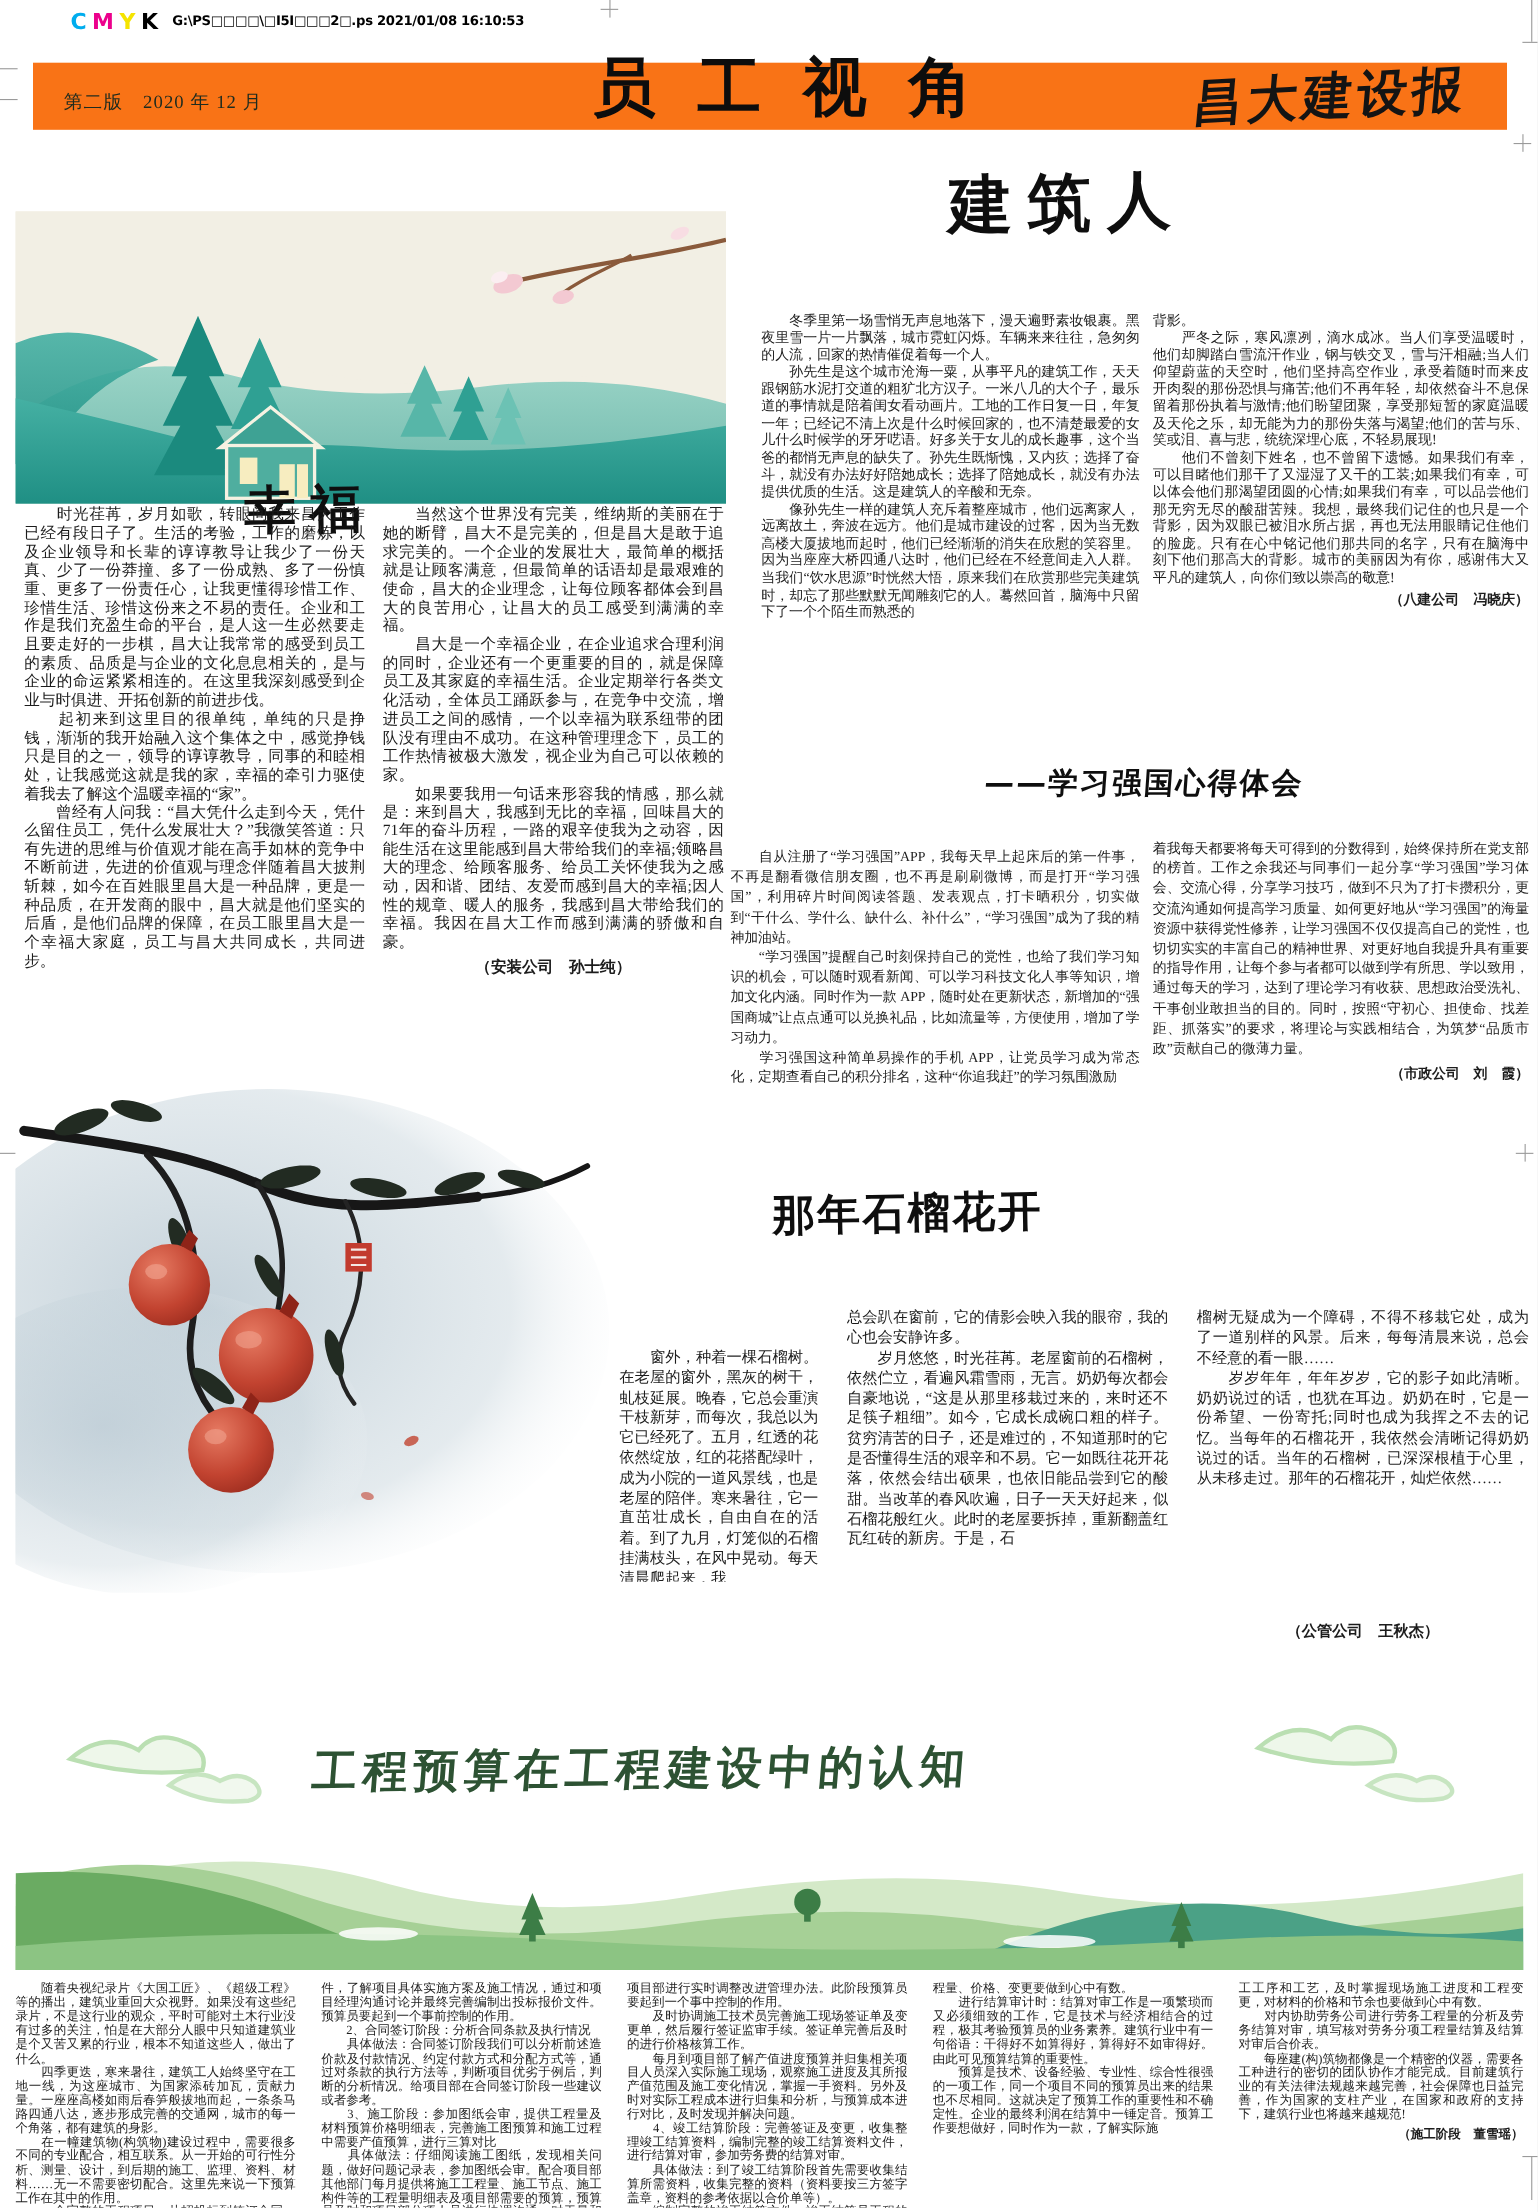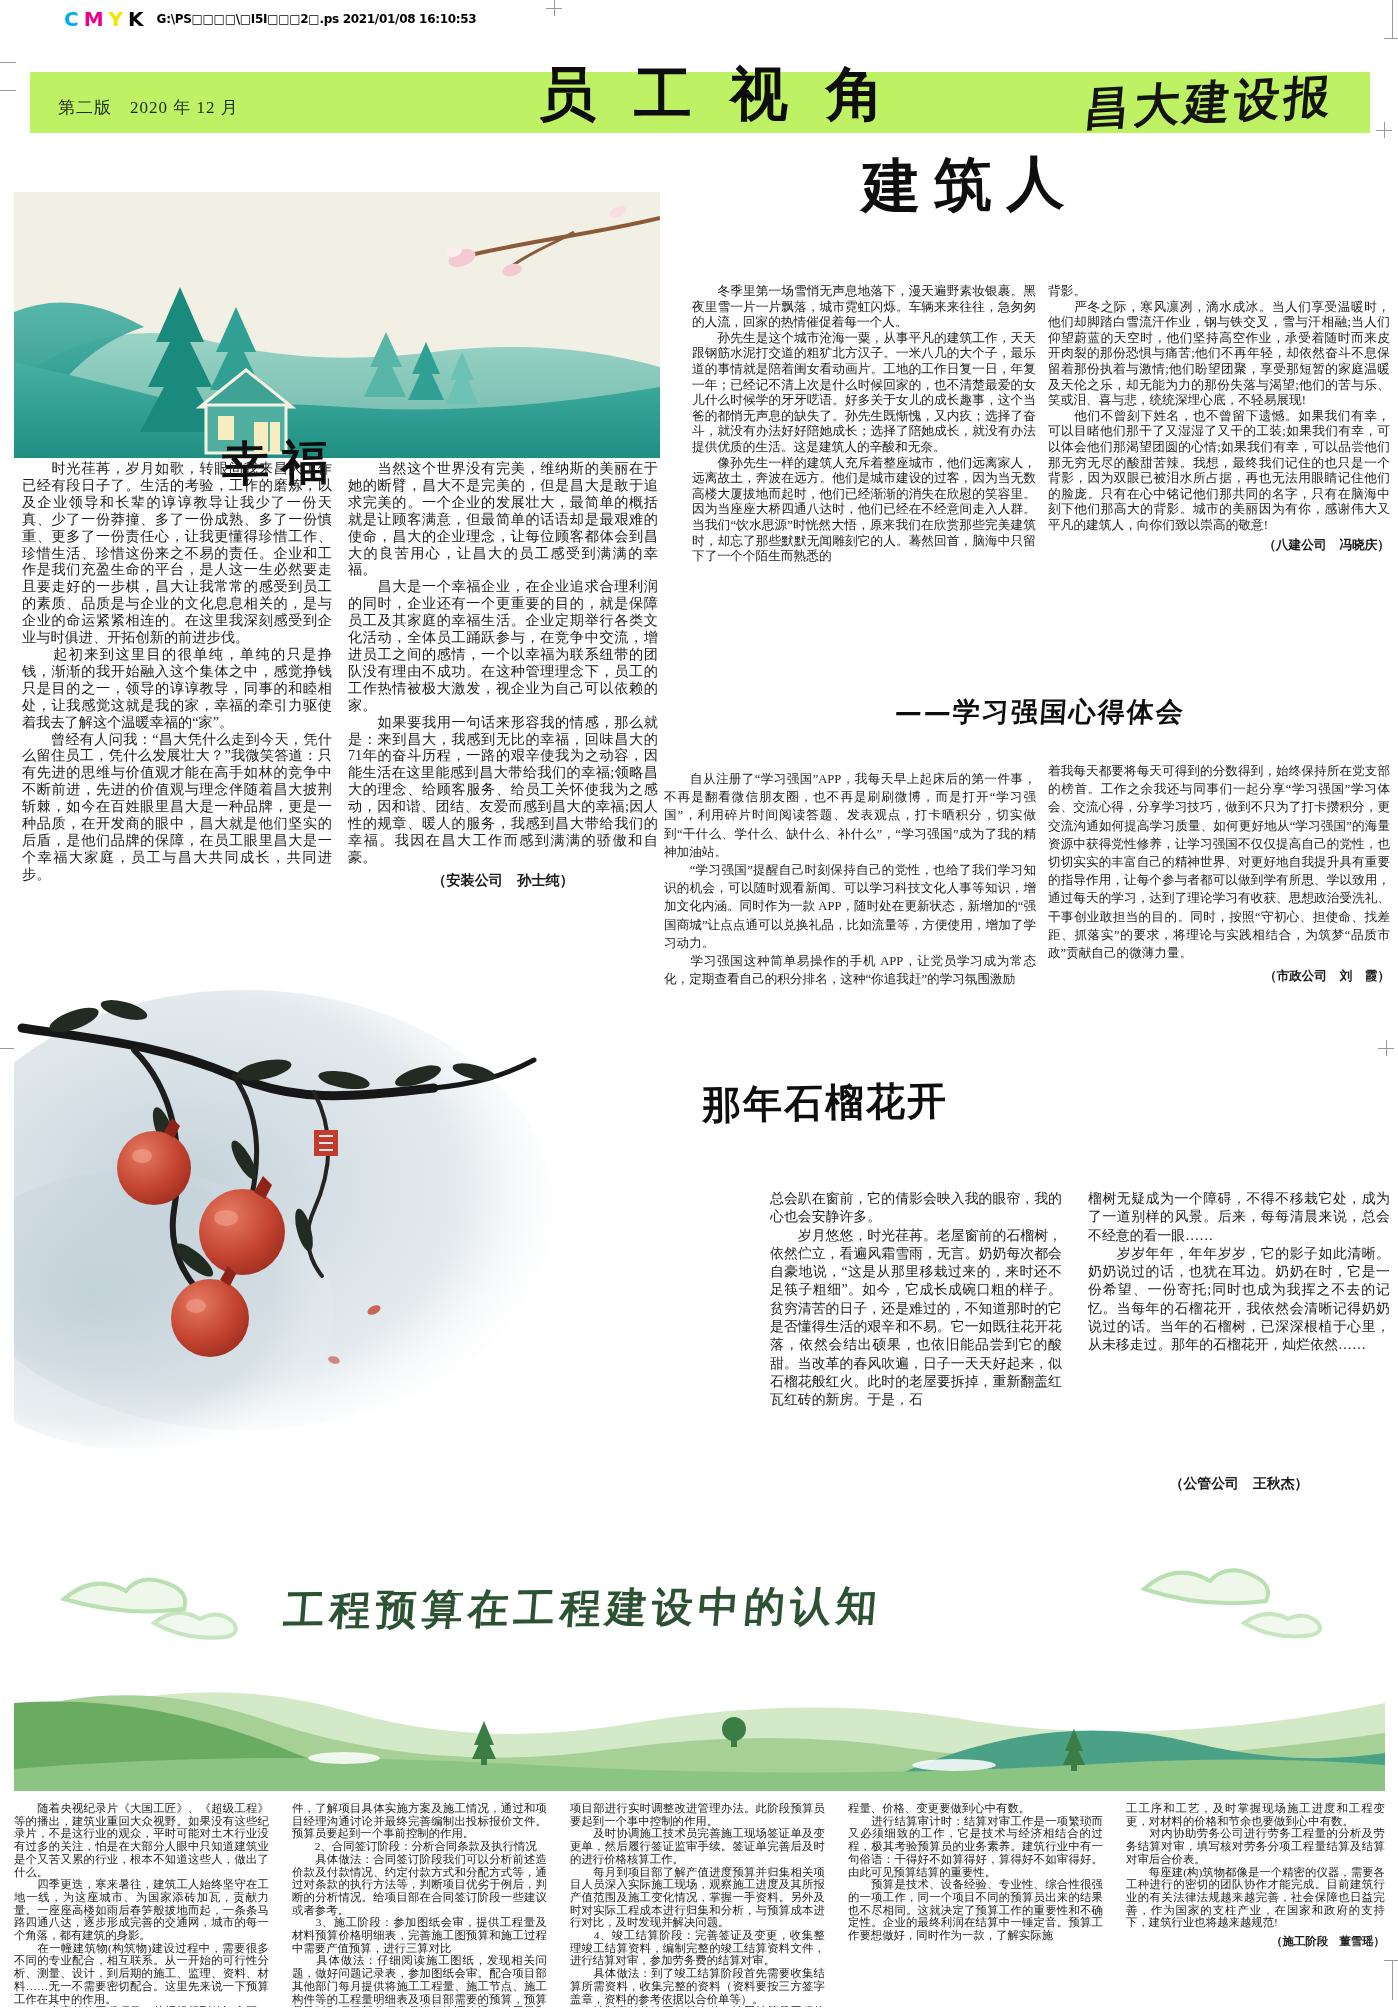--- a/index.html
+++ b/index.html
@@ -9,21 +9,21 @@
   .print-header{position:absolute;left:64px;top:6px;height:26px;display:flex;align-items:center;gap:4px;
                 font-family:"DejaVu Sans",sans-serif;}
   .cmyk-letter{font-weight:900;font-size:20px;letter-spacing:1px;}
   .c-c{color:#00adee}.c-m{color:#ec008c}.c-y{color:#f5e400}.c-k{color:#000}
   .file-info{font-size:12px;font-weight:700;color:#000;margin-left:8px;letter-spacing:-0.3px;
              font-family:"DejaVu Sans",sans-serif;}
   
   .mark{position:absolute;background:#9a9a9a;}
   .mark-h{height:1px;} .mark-v{width:1px;}
   
-  .masthead{position:absolute;left:30px;top:72px;width:1340px;height:61px;background:#bef264;}
+  .masthead{position:absolute;left:30px;top:57px;width:1340px;height:61px;background:#f97316;}
   .edition{position:absolute;left:28px;top:24px;font-size:17px;color:#1d2b1f;letter-spacing:1px;}
   .page-title{position:absolute;left:400px;top:-16px;width:600px;text-align:center;
               font-family:"DejaVu Sans","Liberation Sans",sans-serif;font-weight:900;
               font-size:58px;letter-spacing:38px;color:#0d0d0d;}
   .paper-name{position:absolute;right:36px;top:0px;font-size:46px;font-weight:900;color:#141414;
               font-family:"Liberation Serif","DejaVu Serif",serif;
               transform:rotate(-3deg) skewX(-8deg);letter-spacing:4px;}
   
   .art-col{position:absolute;text-align:justify;text-justify:inter-ideograph;white-space:pre-line;overflow:hidden;}
   .headline{position:absolute;font-family:"DejaVu Sans","Liberation Sans",sans-serif;font-weight:900;color:#0e0e0e;}
@@ -209,20 +209,21 @@
       <g>
         <rect x="300" y="150" width="24" height="26" fill="#c23b2e"></rect>
         <path d="M305,156 h14 M305,163 h14 M305,170 h14" stroke="#f4e8e4" stroke-width="2"></path>
       </g>
 
       <ellipse cx="360" cy="330" rx="7" ry="4" fill="#c24330" opacity="0.8" transform="rotate(-25 360 330)"></ellipse>
       <ellipse cx="320" cy="380" rx="6" ry="3.5" fill="#c24330" opacity="0.6" transform="rotate(15 320 380)"></ellipse>
     </svg>
   </div>
   <div class="headline sl-title">那年石榴花开</div>
+  <div class="art-col sl-col" style="left:563px;top:1226px;width:181px;height:212px;">　　窗外，种着一棵石榴树。在老屋的窗外，黑灰的树干，虬枝延展。晚春，它总会重演干枝新芽，而每次，我总以为它已经死了。五月，红透的花依然绽放，红的花搭配绿叶，成为小院的一道风景线，也是老屋的陪伴。寒来暑往，它一直茁壮成长，自由自在的活着。到了九月，灯笼似的石榴挂满枝头，在风中晃动。每天清晨爬起来，我</div>
   <div class="art-col sl-col" style="left:770px;top:1190px;width:292px;height:250px;">总会趴在窗前，它的倩影会映入我的眼帘，我的心也会安静许多。
 　　岁月悠悠，时光荏苒。老屋窗前的石榴树，依然伫立，看遍风霜雪雨，无言。奶奶每次都会自豪地说，“这是从那里移栽过来的，来时还不足筷子粗细”。如今，它成长成碗口粗的样子。贫穷清苦的日子，还是难过的，不知道那时的它是否懂得生活的艰辛和不易。它一如既往花开花落，依然会结出硕果，也依旧能品尝到它的酸甜。当改革的春风吹遍，日子一天天好起来，似石榴花般红火。此时的老屋要拆掉，重新翻盖红瓦红砖的新房。于是，石</div>
   <div style="position:absolute;left:1088px;top:1190px;width:302px;">
     <div class="art-col sl-col" style="position:static;">榴树无疑成为一个障碍，不得不移栽它处，成为了一道别样的风景。后来，每每清晨来说，总会不经意的看一眼……
 　　岁岁年年，年年岁岁，它的影子如此清晰。奶奶说过的话，也犹在耳边。奶奶在时，它是一份希望、一份寄托;同时也成为我挥之不去的记忆。当每年的石榴花开，我依然会清晰记得奶奶说过的话。当年的石榴树，已深深根植于心里，从未移走过。那年的石榴花开，灿烂依然……</div>
     <div class="sl-col byline center" style="margin-top:120px;">（公管公司　王秋杰）</div>
   </div>
 
   <div class="banner">
     <svg width="1371" height="238" viewBox="0 0 1371 238">

